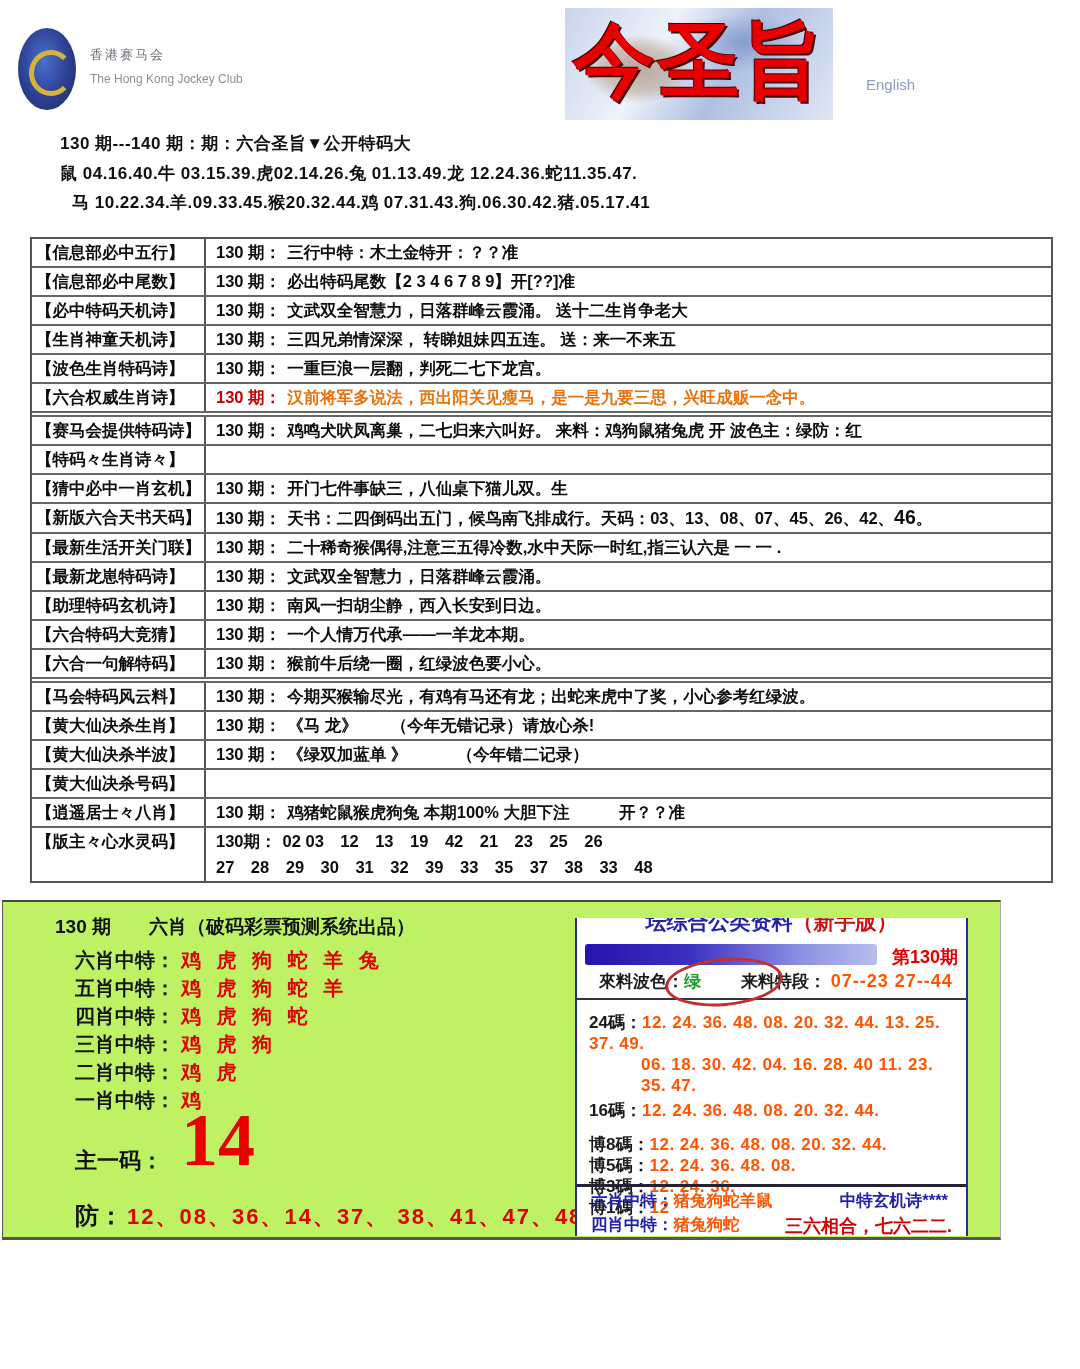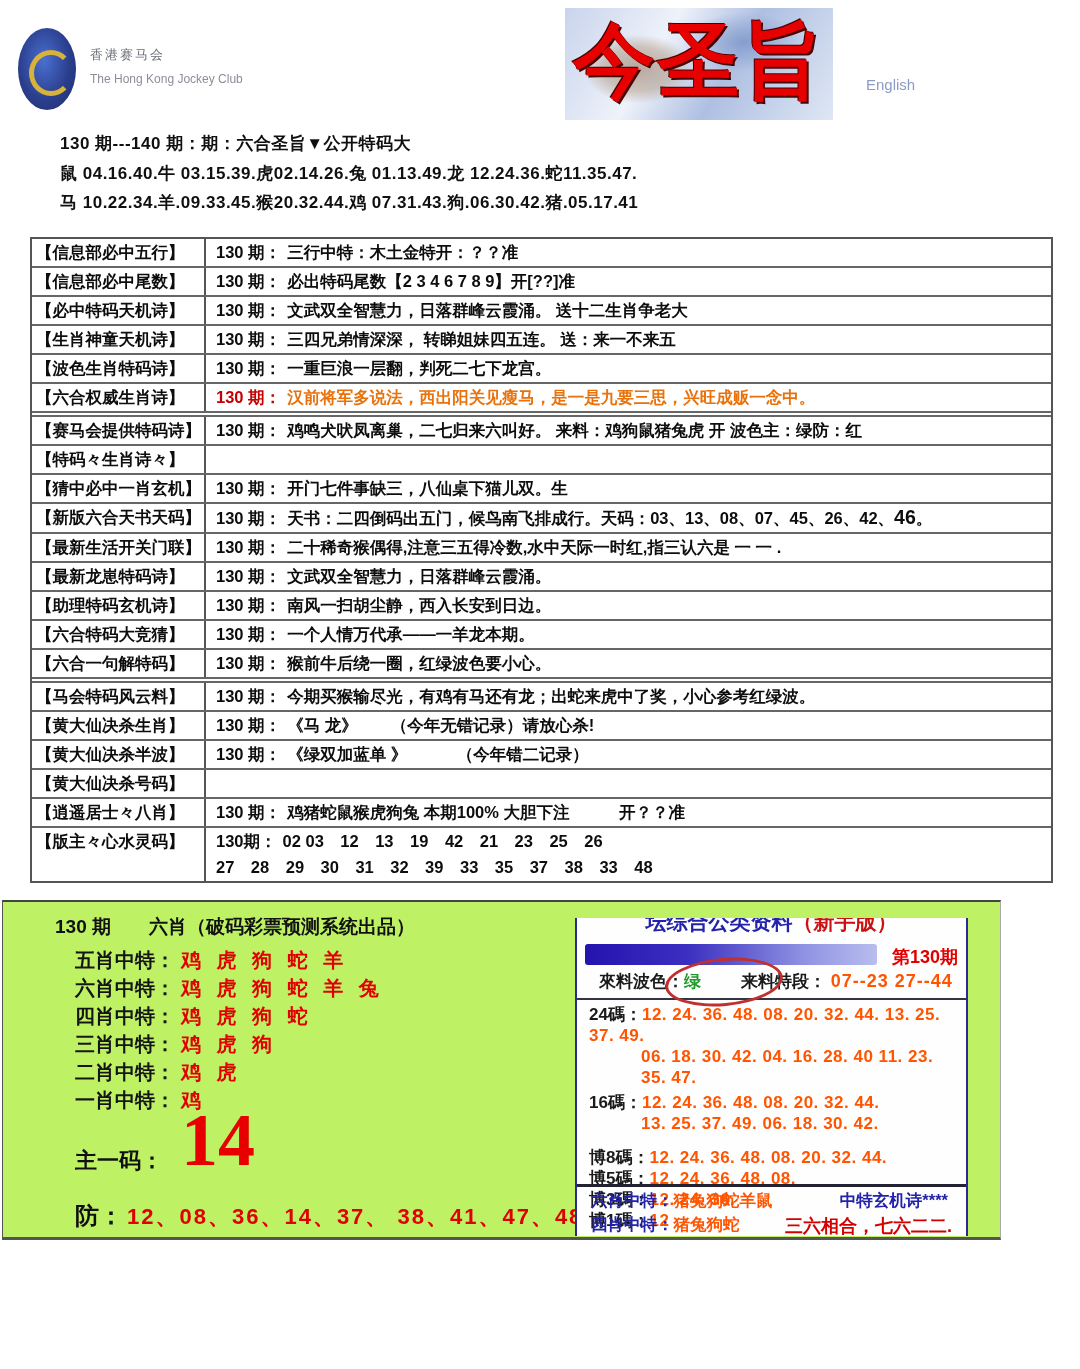--- a/index.html
+++ b/index.html
@@ -23,21 +23,21 @@
   .banner::after { content:""; position:absolute; right:30px; top:4px; width:120px; height:60px;
     background:radial-gradient(ellipse,#7d96c8 0%, transparent 70%); opacity:.8; }
   .banner-title { position:relative; z-index:2; font-size:82px; line-height:108px; font-weight:900;
     color:#e60000; text-align:center; letter-spacing:2px;
     text-shadow:2px 2px 0 #4a0000, -1px -1px 0 #4a0000; font-family:"Liberation Serif","DejaVu Serif",serif; }
   .english-link { position:absolute; left:866px; top:76px; font-size:15px; color:#8c9bc8; }
 
   .hline { position:absolute; left:60px; font-size:17px; font-weight:bold; color:#101010; letter-spacing:.5px; }
   .hline1 { top:132px; }
   .hline2 { top:162px; }
-  .hline3 { top:191px; }
+  .hline3 { top:191px;margin-left:12px; }
 
   
   .ptable { position:absolute; left:30px; top:237px; width:1023px; border:2px solid #555; background:#fff; }
   .t-row { display:flex; border-top:2px solid #666; }
   .t-row:first-child { border-top:none; }
   .t-row.gap { border-top:6px double #666; }
   .t-label { width:174px; flex:0 0 174px; border-right:2px solid #555; padding:1px 2px 1px 4px;
     font-size:16.5px; font-weight:bold; color:#0d0d0d; line-height:25px; white-space:nowrap; }
   .t-content { flex:1; padding:1px 4px 1px 10px; font-size:16.5px; font-weight:bold; color:#0d0d0d; line-height:25px; }
   .t-content .prefix { margin-right:6px; }
@@ -73,21 +73,21 @@
   .p-wave .green { color:#1d9a28; margin-right:40px; }
   .p-wave .range { color:#ff5500; font-size:18px; letter-spacing:1px; }
   .p-div1 { position:absolute; left:0; right:0; top:80px; border-top:2px solid #334; }
   .p-ellipse { position:absolute; left:88px; top:40px; width:118px; height:48px; border:3px solid #c03030;
     border-radius:50%; transform:rotate(-5deg); z-index:5; }
   .p-codes { position:absolute; left:12px; right:6px; top:86px; }
   .code-row { font-size:17px; font-weight:bold; line-height:21px; }
   .code-row .c-label { color:#1a1a1a; }
   .code-row .c-nums { color:#ff5500; letter-spacing:.5px; }
   .code-row .c-line2 { color:#ff5500; letter-spacing:.5px; padding-left:52px; }
-  .cr-24 { margin-bottom:4px; }
+  .cr-24 { margin-bottom:4px;margin-top:8px; }
   .cr-16 { margin-bottom:13px; }
   .p-div2 { position:absolute; left:0; right:0; top:266px; border-top:3px solid #223; }
   .p-six { position:absolute; left:14px; top:272px; font-size:16.5px; font-weight:bold; }
   .p-four { position:absolute; left:14px; top:296px; font-size:16.5px; font-weight:bold; }
   .p-blue { color:#2222aa; }
   .p-orange { color:#ff5500; }
   .p-poem-title { position:absolute; right:18px; top:272px; font-size:16.5px; font-weight:bold; color:#2222aa; }
   .p-poem-text { position:absolute; right:14px; top:296px; font-size:18px; font-weight:bold; color:#d40000; }
 </style>
 </head>
@@ -191,22 +191,22 @@
       </div>
       <div class="t-row">
         <div class="t-label">【版主々心水灵码】</div>
         <div class="t-content"><span class="prefix">130期：</span><span class="txt">02 03　12　13　19　42　21　23　25　26</span><div class="extra-line txt">27　28　29　30　31　32　39　33　35　37　38　33　48</div></div>
       </div>
     </div>
 
   <div class="bottom-box">
     <div class="b-title">130 期　　六肖（破码彩票预测系统出品）</div>
     <div class="zlist" id="zlist">
+        <div class="z-row"><span class="z-label">六肖中特：</span><span class="z-val">鸡 虎 狗 蛇 羊 兔</span></div>
         <div class="z-row"><span class="z-label">五肖中特：</span><span class="z-val">鸡 虎 狗 蛇 羊</span></div>
-        <div class="z-row"><span class="z-label">六肖中特：</span><span class="z-val">鸡 虎 狗 蛇 羊 兔</span></div>
         <div class="z-row"><span class="z-label">四肖中特：</span><span class="z-val">鸡 虎 狗 蛇</span></div>
         <div class="z-row"><span class="z-label">三肖中特：</span><span class="z-val">鸡 虎 狗</span></div>
         <div class="z-row"><span class="z-label">二肖中特：</span><span class="z-val">鸡 虎</span></div>
         <div class="z-row"><span class="z-label">一肖中特：</span><span class="z-val">鸡</span></div>
       </div>
     <div class="main-code-label">主一码：</div>
     <div class="main-code">14</div>
     <div class="defense">
       <span>防：</span><span class="d-nums">12、08、36、14、37、 38、41、47、48</span>
     </div>
@@ -222,21 +222,20 @@
       </div>
       <div class="p-div1"></div>
       <div class="p-ellipse"></div>
       <div class="p-codes" id="pcodes">
           <div class="code-row cr-24">
             <div><span class="c-label">24碼：</span><span class="c-nums">12. 24. 36. 48. 08. 20. 32. 44. 13. 25. 37. 49.</span></div>
             <div class="c-line2">06. 18. 30. 42. 04. 16. 28. 40  11. 23. 35. 47.</div>
           </div>
           <div class="code-row cr-16">
             <div><span class="c-label">16碼：</span><span class="c-nums">12. 24. 36. 48. 08. 20. 32. 44.</span></div>
-            <div class="c-line2">13. 25. 37. 49. 06. 18. 30. 42.</div>
           </div>
           <div class="code-row">
             <div><span class="c-label">博8碼：</span><span class="c-nums">12. 24. 36. 48. 08. 20. 32. 44.</span></div>
           </div>
           <div class="code-row">
             <div><span class="c-label">博5碼：</span><span class="c-nums">12. 24. 36. 48. 08.</span></div>
           </div>
           <div class="code-row">
             <div><span class="c-label">博3碼：</span><span class="c-nums">12. 24. 36.</span></div>
           </div>

